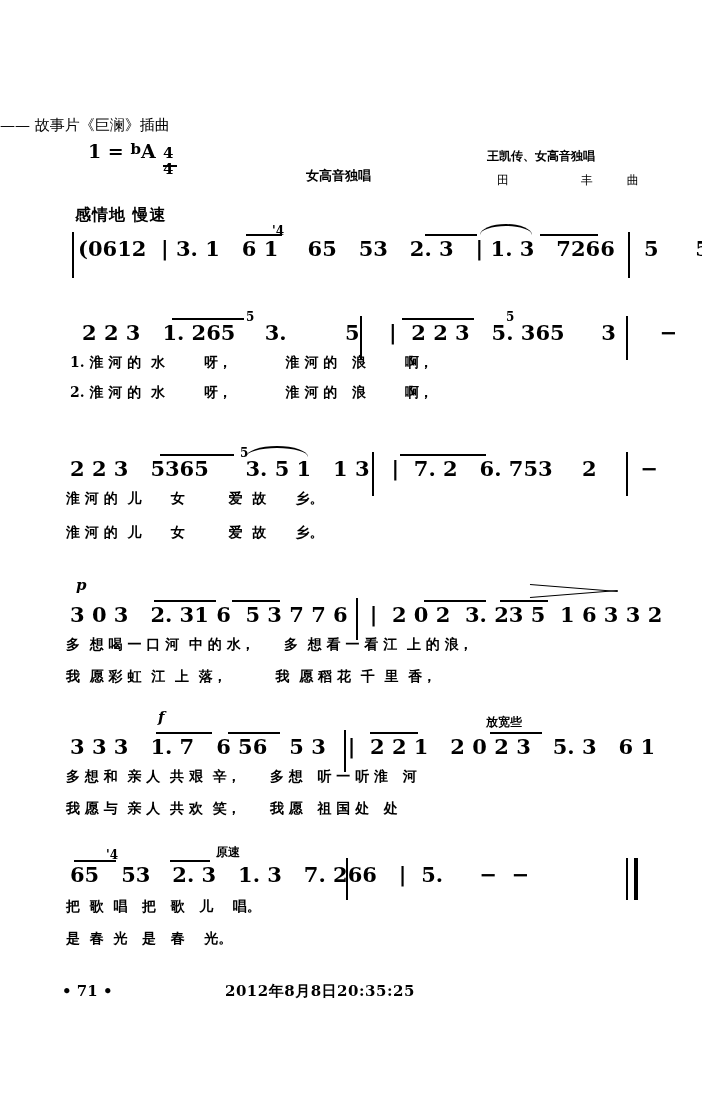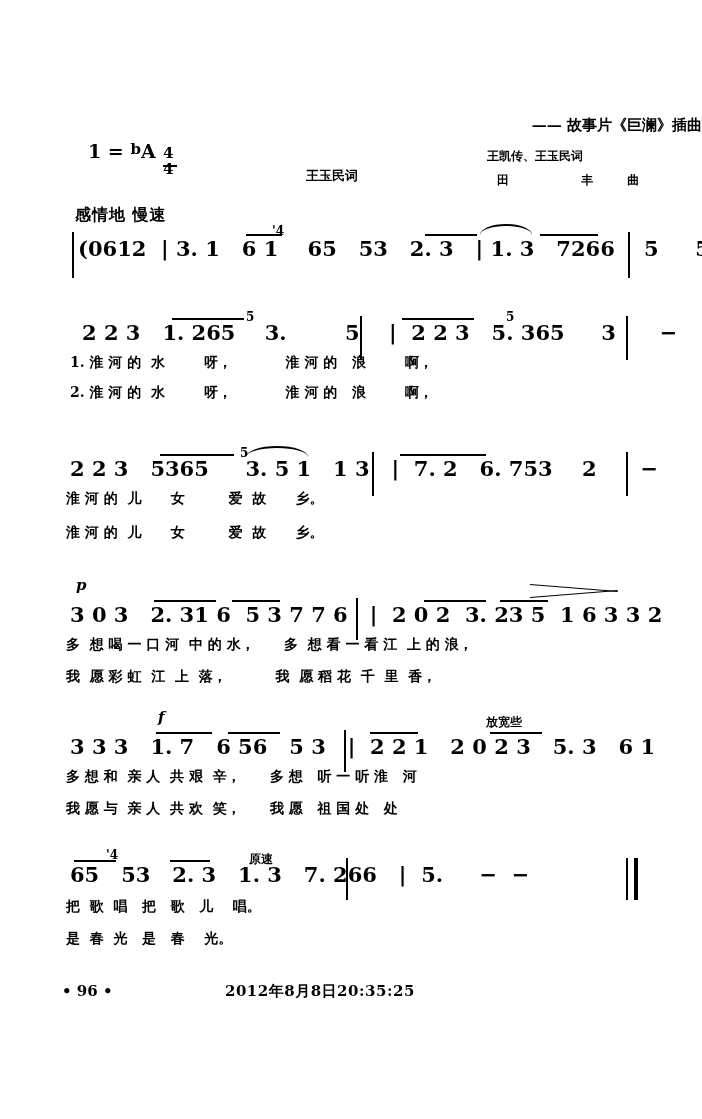--- a/index.html
+++ b/index.html
@@ -29,23 +29,23 @@
     font-size: 27px;
     font-weight: bold;
     letter-spacing: 2px;
     font-family: "DejaVu Serif", "Liberation Serif", serif;
   }
   .subtitle {
     position: absolute;
     top: 116px;
     left: 0;
     width: 702px;
-    text-align: right;
-    font-size: 15px;
-    font-weight: bold;
+    text-align: left;
+    font-size: 15px;
+    font-weight: normal;
     font-family: "DejaVu Serif", "Liberation Serif", serif;
   }
   .keysig {
     position: absolute;
     top: 140px;
     left: 88px;
     font-size: 19px;
     font-weight: bold;
     font-family: "DejaVu Serif", "Liberation Serif", serif;
   }
@@ -78,21 +78,21 @@
     left: 487px;
     font-size: 12px;
     font-weight: bold;
     font-family: "DejaVu Serif", "Liberation Serif", serif;
   }
   .credit-music {
     position: absolute;
     top: 172px;
     left: 497px;
     font-size: 12px;
-    font-weight: bold;
+    font-weight: normal;
     letter-spacing: 34px;
     font-family: "DejaVu Serif", "Liberation Serif", serif;
   }
   .tempo-mark {
     position: absolute;
     top: 205px;
     left: 75px;
     font-size: 16px;
     font-weight: bold;
     letter-spacing: 1px;
@@ -203,22 +203,22 @@
   <div class="keysig">
     <span>1 = </span><span class="flat">b</span><span>A</span>
   </div>
 
   <div class="meter">
     <span class="num">4</span>
     <span class="num">4</span>
   </div>
   <div style="position:absolute; top:165px; left:163px; width:14px; height:2px; background:#000;"></div>
 
-  <div class="voice">王玉民词</div>
-  <div class="credit-lyrics">王凯传、王玉民词</div>
+  <div class="voice">女高音独唱</div>
+  <div class="credit-lyrics">王凯传、女高音独唱</div>
   <div class="credit-music">田  丰曲</div>
   <div class="tempo-mark">感情地  慢速</div>
 
   <div class="system" style="top:228px;">
     <div class="notes" style="top:8px; left:78px;">(0612  | 3. 1   6 1    65   53   2. 3   | 1. 3   7266    5     5561)</div>
 
     <div class="beam" style="top:6px; left:246px; width:36px;"></div>
     <div class="beam" style="top:6px; left:425px; width:52px;"></div>
     <div class="beam" style="top:6px; left:540px; width:58px;"></div>
     <div class="marking" style="top:-4px; left:272px;">'4</div>
@@ -275,29 +275,29 @@
     <div class="beam" style="top:20px; left:228px; width:52px;"></div>
     <div class="beam" style="top:20px; left:370px; width:48px;"></div>
     <div class="beam" style="top:20px; left:490px; width:52px;"></div>
     <div class="barline" style="top:18px; left:344px; height:42px;"></div>
 
     <div class="lyricline" style="top:56px; left:66px;">多 想 和  亲 人  共 艰  辛，      多 想   听 一 听 淮   河</div>
     <div class="lyricline" style="top:88px; left:66px;">我 愿 与  亲 人  共 欢  笑，      我 愿   祖 国 处   处</div>
   </div>
 
   <div class="system" style="top:844px;">
-    <div class="marking" style="top:7px; left:216px;margin-left:33px;">原速</div>
+    <div class="marking" style="top:0px; left:216px;">原速</div>
     <div class="notes" style="top:18px; left:70px;">65   53   2. 3   1. 3   7. 266   |  5.     −  −</div>
     <div class="beam" style="top:16px; left:74px; width:42px;"></div>
     <div class="beam" style="top:16px; left:170px; width:40px;"></div>
     <div class="marking" style="top:4px; left:106px;">'4</div>
     <div class="barline" style="top:14px; left:346px; height:42px;"></div>
     <div class="barline thick" style="top:14px; left:634px; height:42px;"></div>
     <div class="barline" style="top:14px; left:626px; height:42px;"></div>
 
     <div class="lyricline" style="top:54px; left:66px;">把  歌  唱   把   歌   儿    唱。</div>
     <div class="lyricline" style="top:86px; left:66px;">是  春  光   是   春    光。</div>
   </div>
 
-  <div class="pagenum">• 96 •</div>
+  <div class="pagenum">• 71 •</div>
   <div class="timestamp">2012年8月8日20:35:25</div>
 
 </div>
 
 </body></html>

